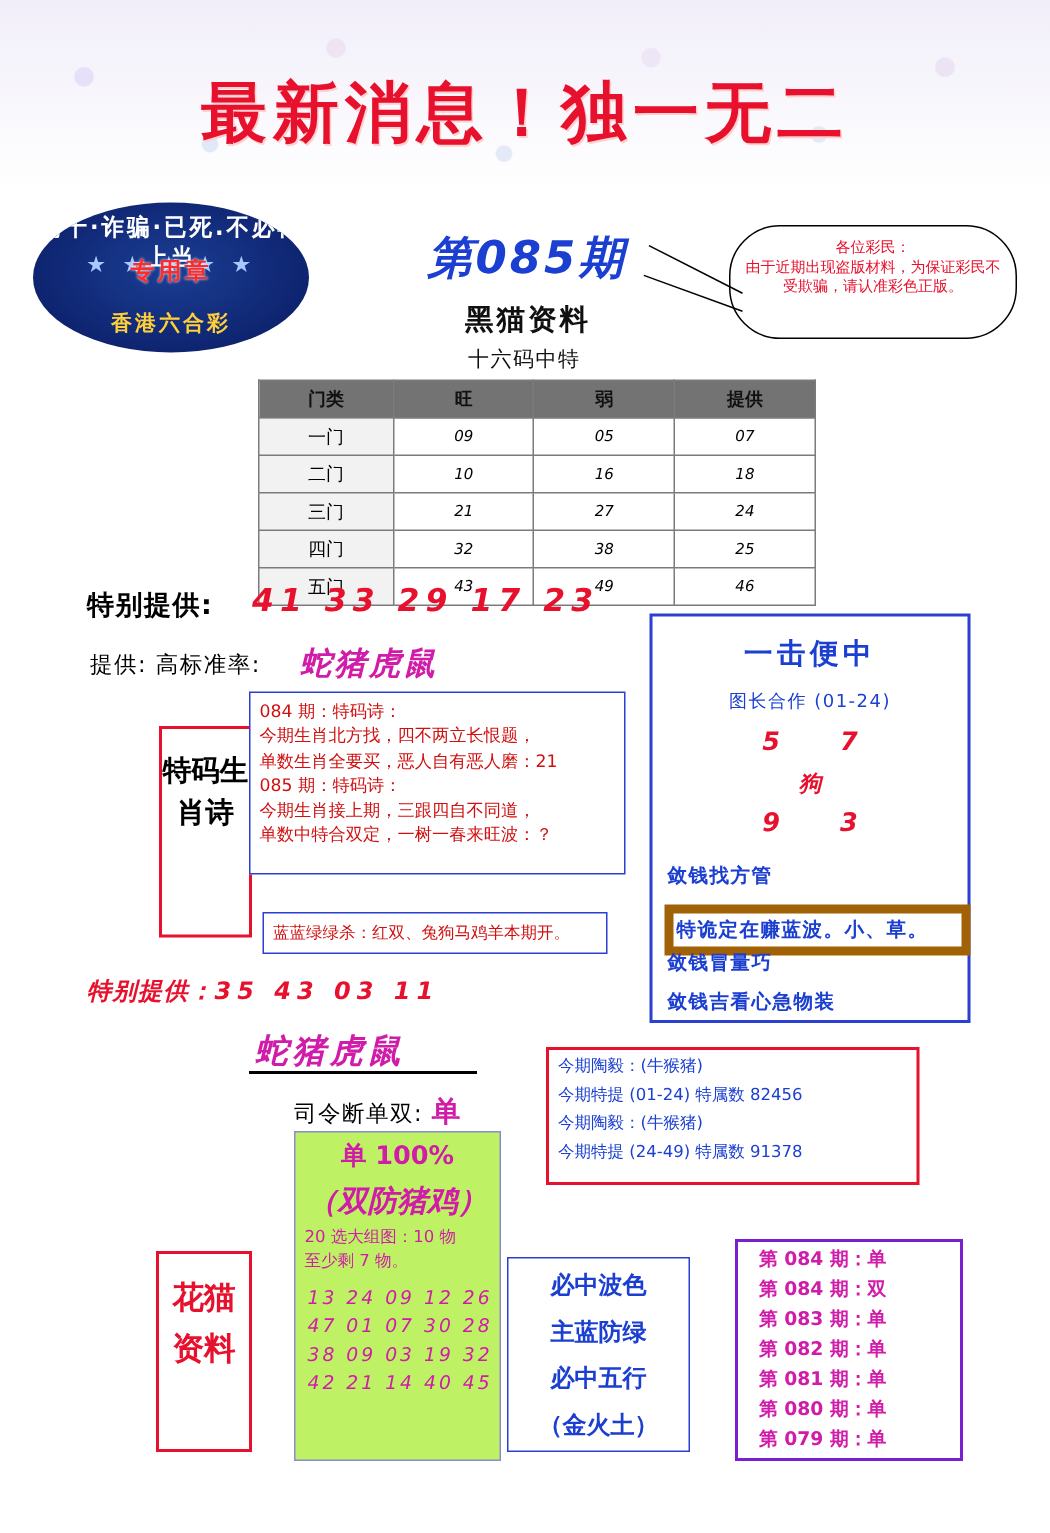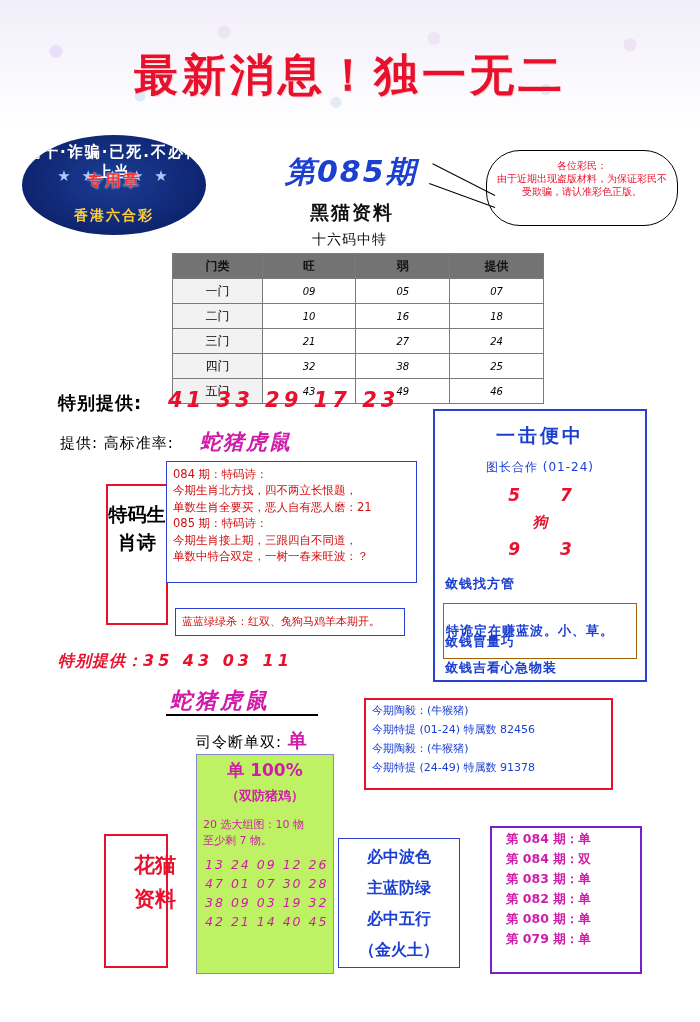--- a/index.html
+++ b/index.html
@@ -185,21 +185,21 @@
   .blueBox .r3{
     position:absolute;left:0;top:128px;width:210px;text-align:center;
     color:#e8112d;font-size:17px;font-weight:bold;letter-spacing:40px;
     text-indent:40px;font-style:italic;
   }
   .blueBox .ln{
     position:absolute;left:10px;color:#1b3fd1;font-size:13px;font-weight:bold;
     letter-spacing:1px;
   }
   .blueBox .l1{top:164px;}
-  .blueBox .l2{top:192px;left:8px;border:1px solid #a16207;width:188px;padding:18px 2px;}
+  .blueBox .l2{top:192px;left:8px;border:6px solid #a16207;width:188px;padding:2px 2px;}
   .blueBox .l3{top:222px;}
   .blueBox .l4{top:248px;}
 
   
   .zodiacMid{
     position:absolute;left:170px;top:686px;
     font-size:22px;font-weight:bold;color:#d01ca8;letter-spacing:3px;font-style:italic;
   }
   .zodiacUnderline{
     position:absolute;left:166px;top:714px;width:152px;height:2px;background:#000;
@@ -210,35 +210,35 @@
   }
   .cmdLine b{color:#d01ca8;font-size:19px;}
 
   
   .catBox{
     position:absolute;left:104px;top:834px;width:60px;height:130px;
     border:2px solid #e8112d;background:#fff;
   }
   .catBox span{
     position:absolute;left:0;top:12px;width:60px;text-align:center;
-    font-size:21px;font-weight:bold;color:#e8112d;line-height:34px;padding-left:19px;
+    font-size:21px;font-weight:bold;color:#e8112d;line-height:34px;
   }
 
   
   .numPanel{
     position:absolute;left:196px;top:754px;width:136px;height:218px;
     border:1px solid #8a8ad0;background:#bef264;
   }
   .numPanel .p100{
     position:absolute;left:0;top:4px;width:136px;text-align:center;
     color:#d01ca8;font-size:17px;font-weight:bold;
   }
   .numPanel .pdef{
     position:absolute;left:0;top:32px;width:136px;text-align:center;
-    color:#d01ca8;font-size:13px;font-weight:bold;
+    color:#d01ca8;font-size:20px;font-weight:bold;font-style:italic;
   }
   .numPanel .pinfo{
     position:absolute;left:6px;top:62px;width:124px;
     color:#d01ca8;font-size:11px;line-height:16px;
   }
   .numPanel .grid{
     position:absolute;left:8px;top:100px;width:124px;
     color:#d01ca8;font-size:12.5px;line-height:19px;letter-spacing:2px;
     font-style:italic;
   }
@@ -428,17 +428,18 @@
     <p>主蓝防绿</p>
     <p>必中五行</p>
     <p>（金火土）</p>
   </div>
 
   <div class="listBox">
     <div>第 084 期：单</div>
     <div>第 084 期：双</div>
     <div>第 083 期：单</div>
     <div>第 082 期：单</div>
+    <div>第 081 期：单</div>
     <div>第 080 期：单</div>
     <div>第 079 期：单</div>
   </div>
 
 </div>
 
 </body></html>

